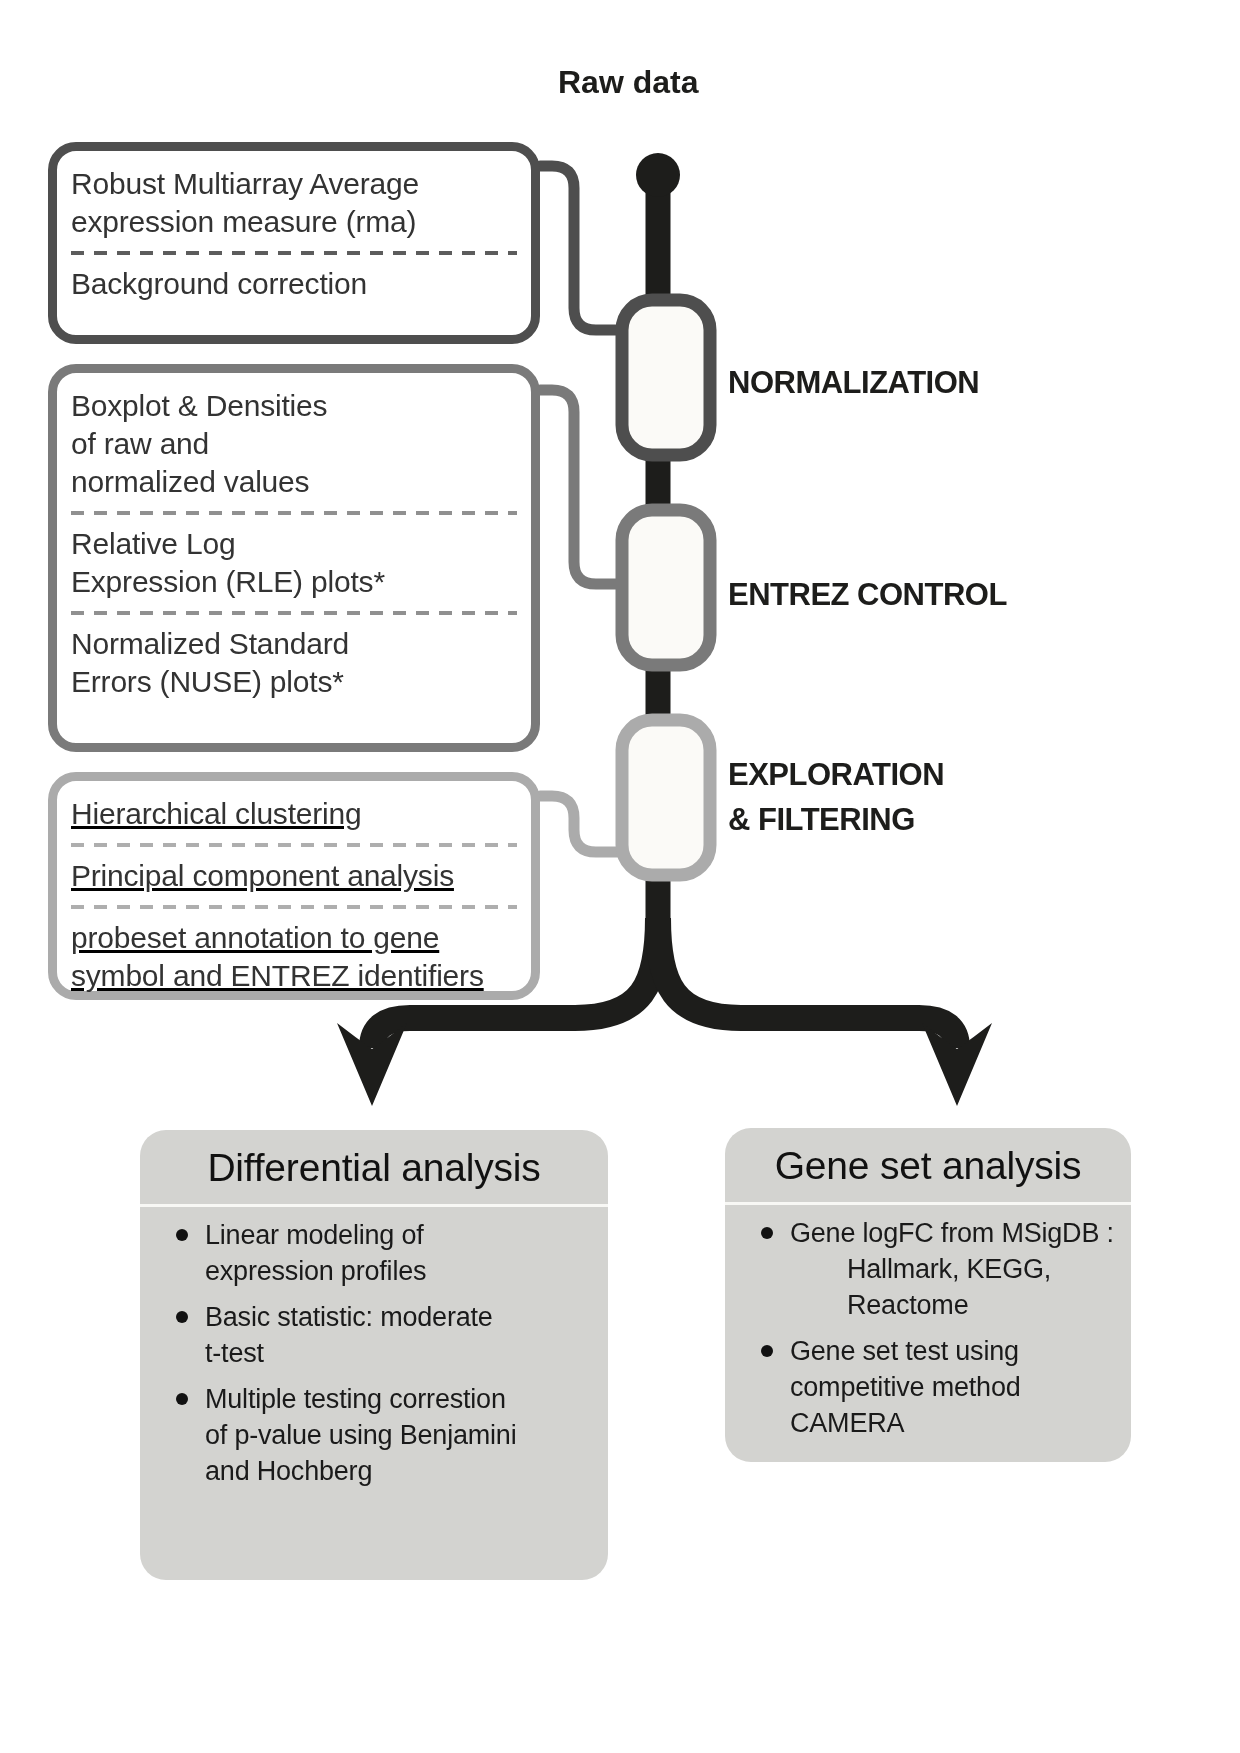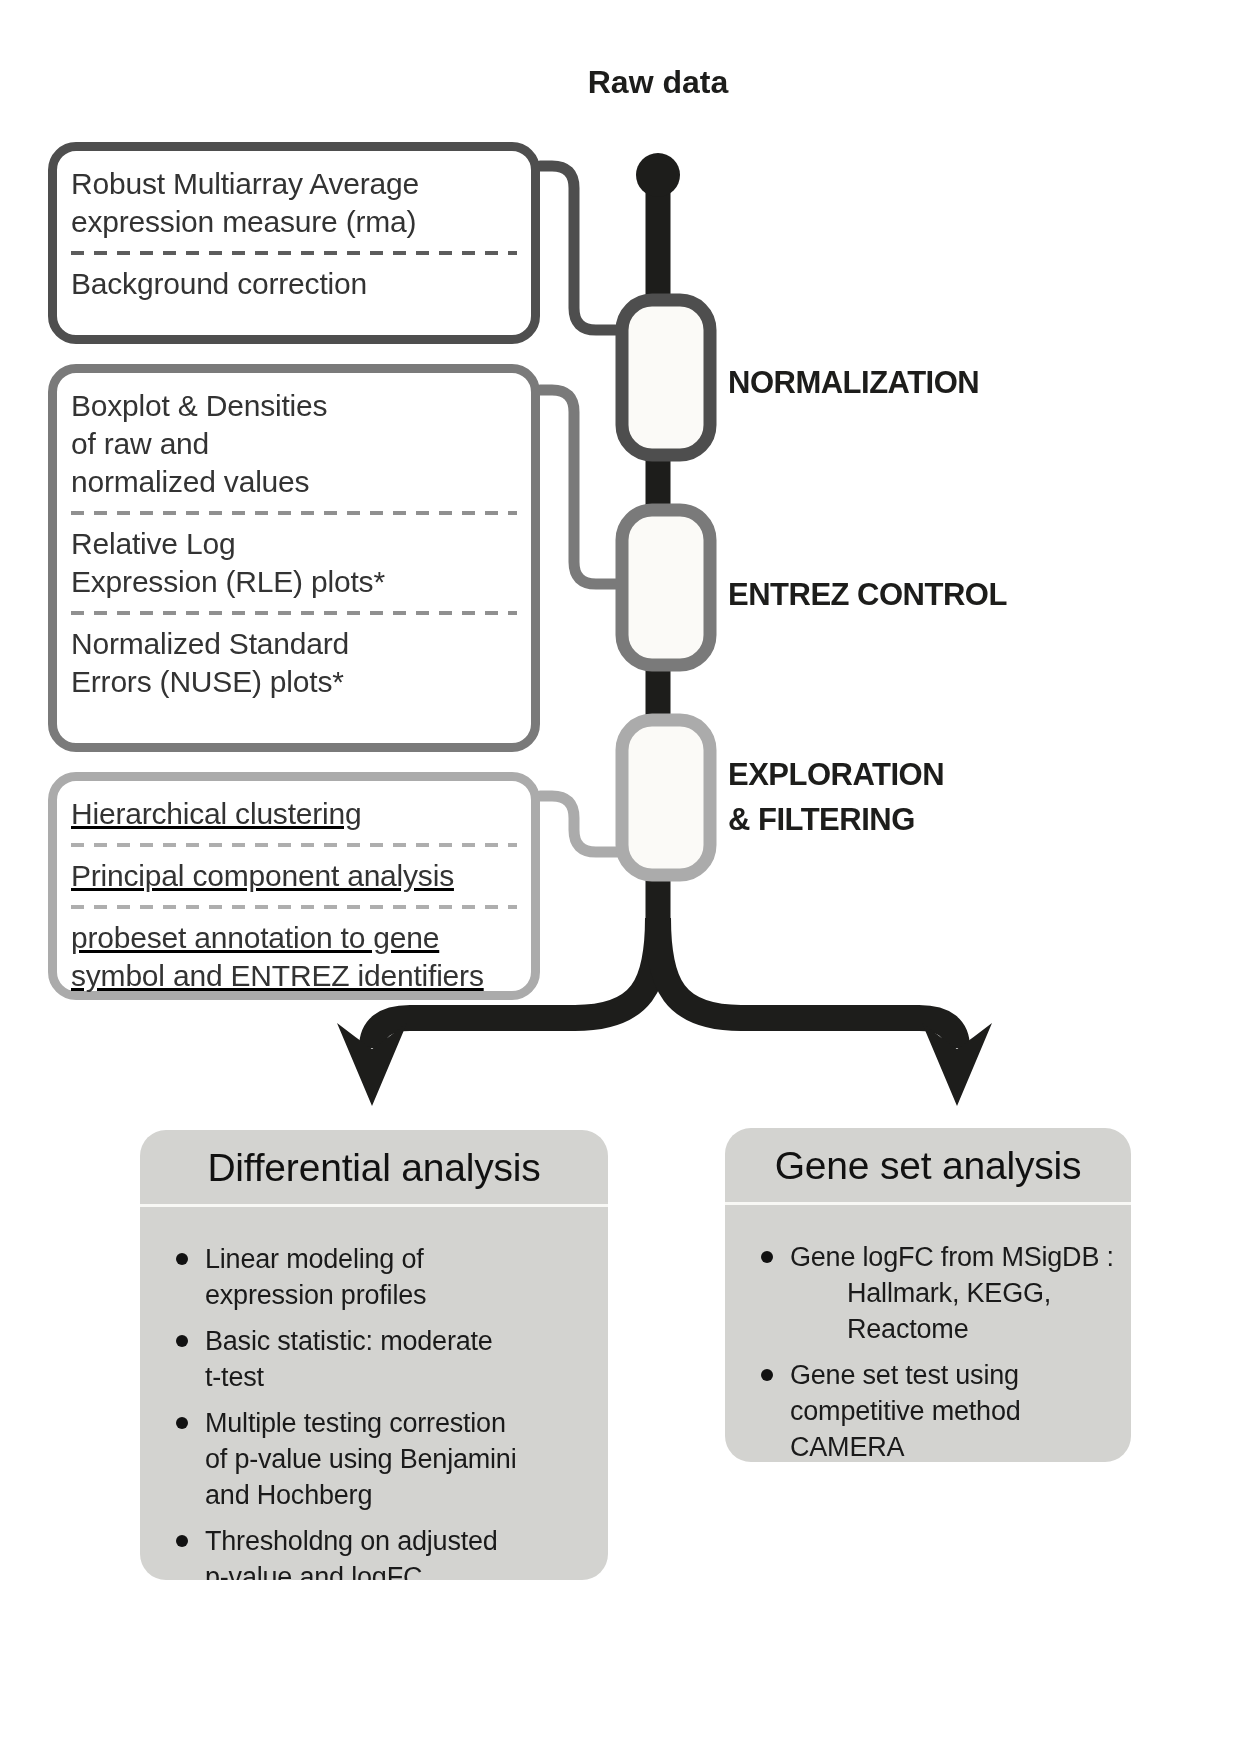--- a/index.html
+++ b/index.html
@@ -22,39 +22,39 @@
     font-size:30px;line-height:38px;color:#333333;letter-spacing:-0.2px;
   }
   .dashsep{height:4px;margin:10px 0;}
   .dash1{background:repeating-linear-gradient(90deg,#5c5c5c 0 13px,transparent 13px 23px);}
   .dash2{background:repeating-linear-gradient(90deg,#909090 0 13px,transparent 13px 23px);}
   .dash3{background:repeating-linear-gradient(90deg,#aeaeae 0 13px,transparent 13px 23px);}
 
   
   .raw-label{
     position:absolute;left:558px;top:64px;width:200px;
-    text-align:center;font-size:32px;font-weight:bold;color:#1d1d1b;
+    font-size:32px;font-weight:bold;color:#1d1d1b;
   }
   .stage-label{
     position:absolute;left:728px;
     font-size:31px;font-weight:bold;color:#1d1d1b;
     line-height:45px;letter-spacing:-0.5px;white-space:pre-line;
   }
 
   
   .abox{
     position:absolute;background:#d3d3d0;border-radius:26px;
     box-sizing:border-box;overflow:hidden;
   }
   .abox-title{
     text-align:center;font-size:39px;color:#111111;
     padding-top:16px;padding-bottom:14px;letter-spacing:-0.2px;
   }
   .abox-sep{height:3px;background:#f8f8f5;}
-  .abox-body{padding:34px 16px 0 36px;}
+  .abox-body{padding:10px 16px 0 36px;}
   .bullet-item{display:flex;margin-bottom:10px;}
   .bullet-dot{
     width:12px;height:12px;border-radius:50%;background:#111111;
     margin-top:12px;margin-right:17px;flex:none;
   }
   .bullet-lines .bline{font-size:27px;line-height:36px;color:#1a1a1a;letter-spacing:-0.2px;}
   .bullet-lines .bline.sub{padding-left:57px;}
 </style>
 </head>
 <body>
@@ -134,27 +134,20 @@
         </div>
       </div>
       <div class="bullet-item">
         <div class="bullet-dot"></div>
         <div class="bullet-lines">
           <div class="bline">Multiple testing correstion</div>
           <div class="bline">of p-value using Benjamini</div>
           <div class="bline">and Hochberg</div>
         </div>
       </div>
-      <div class="bullet-item">
-        <div class="bullet-dot"></div>
-        <div class="bullet-lines">
-          <div class="bline">Thresholdng on adjusted</div>
-          <div class="bline">p-value and logFC</div>
-        </div>
-      </div>
     </div>
   </div>
 
   <div class="abox" style="left:725px;top:1128px;width:406px;height:334px;">
     <div class="abox-title">Gene set analysis</div>
     <div class="abox-sep"></div>
     <div class="abox-body">
       <div class="bullet-item">
         <div class="bullet-dot"></div>
         <div class="bullet-lines">

